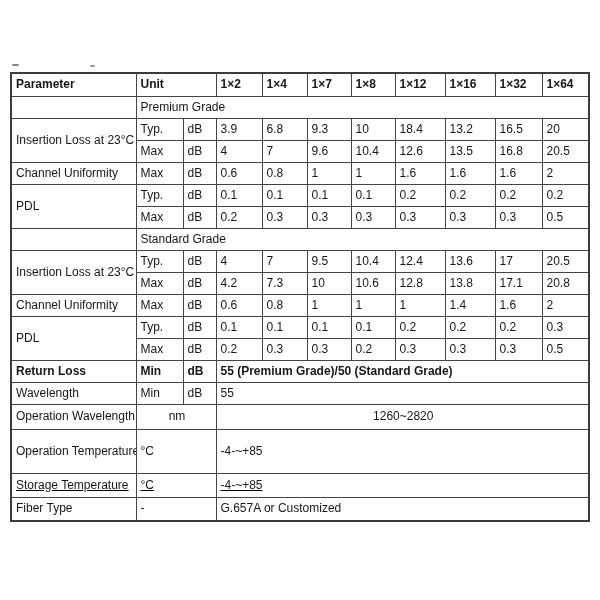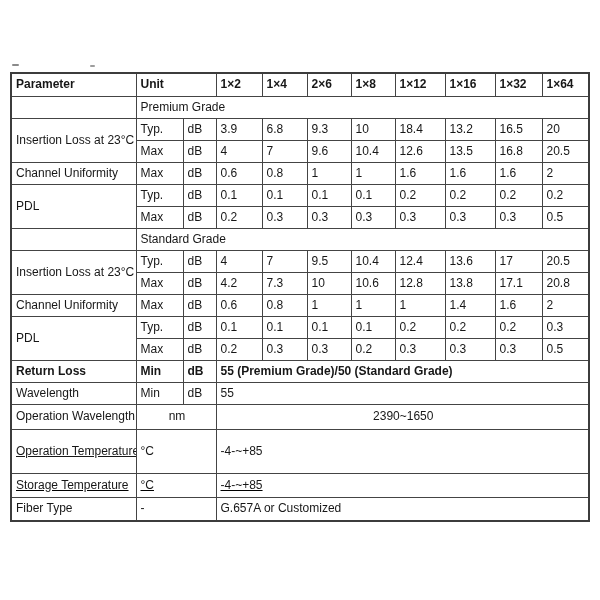--- a/index.html
+++ b/index.html
@@ -43,21 +43,20 @@
     overflow: hidden;
     line-height: 1.25;
   }
   table.spec tr.header-row td {
     font-weight: bold;
   }
   td.two-line {
     white-space: normal;
     padding-right: 36px;
     line-height: 21px;
-    text-decoration: underline;
   }
 </style>
 </head>
 <body>
 
 <div class="canvas">
   <div class="stray-mark m1"></div>
   <div class="stray-mark m2"></div>
   <table class="spec">
     <colgroup id="spec-cols">
@@ -72,21 +71,21 @@
         <col style="width: 50px;">
         <col style="width: 47px;">
         <col style="width: 47px;">
       </colgroup>
     <tbody id="spec-body">
         <tr class="header-row" style="height: 23px;">
           <td>Parameter</td>
           <td colspan="2">Unit</td>
           <td>1×2</td>
           <td>1×4</td>
-          <td>2×6</td>
+          <td>1×7</td>
           <td>1×8</td>
           <td>1×12</td>
           <td>1×16</td>
           <td>1×32</td>
           <td>1×64</td>
         </tr>
         <tr style="height: 22px;">
           <td></td>
           <td colspan="10">Premium Grade</td>
         </tr>
@@ -228,21 +227,21 @@
         </tr>
         <tr style="height: 22px;">
           <td>Wavelength</td>
           <td>Min</td>
           <td>dB</td>
           <td colspan="8">55</td>
         </tr>
         <tr style="height: 25px; text-align: center;">
           <td>Operation Wavelength</td>
           <td colspan="2">nm</td>
-          <td colspan="8">2390~1650</td>
+          <td colspan="8">1260~2820</td>
         </tr>
         <tr style="height: 44px;">
           <td class="two-line">Operation Temperature</td>
           <td colspan="2">°C</td>
           <td colspan="8">-4-~+85</td>
         </tr>
         <tr style="height: 24px; text-decoration: underline;">
           <td>Storage Temperature</td>
           <td colspan="2">°C</td>
           <td colspan="8">-4-~+85</td>

